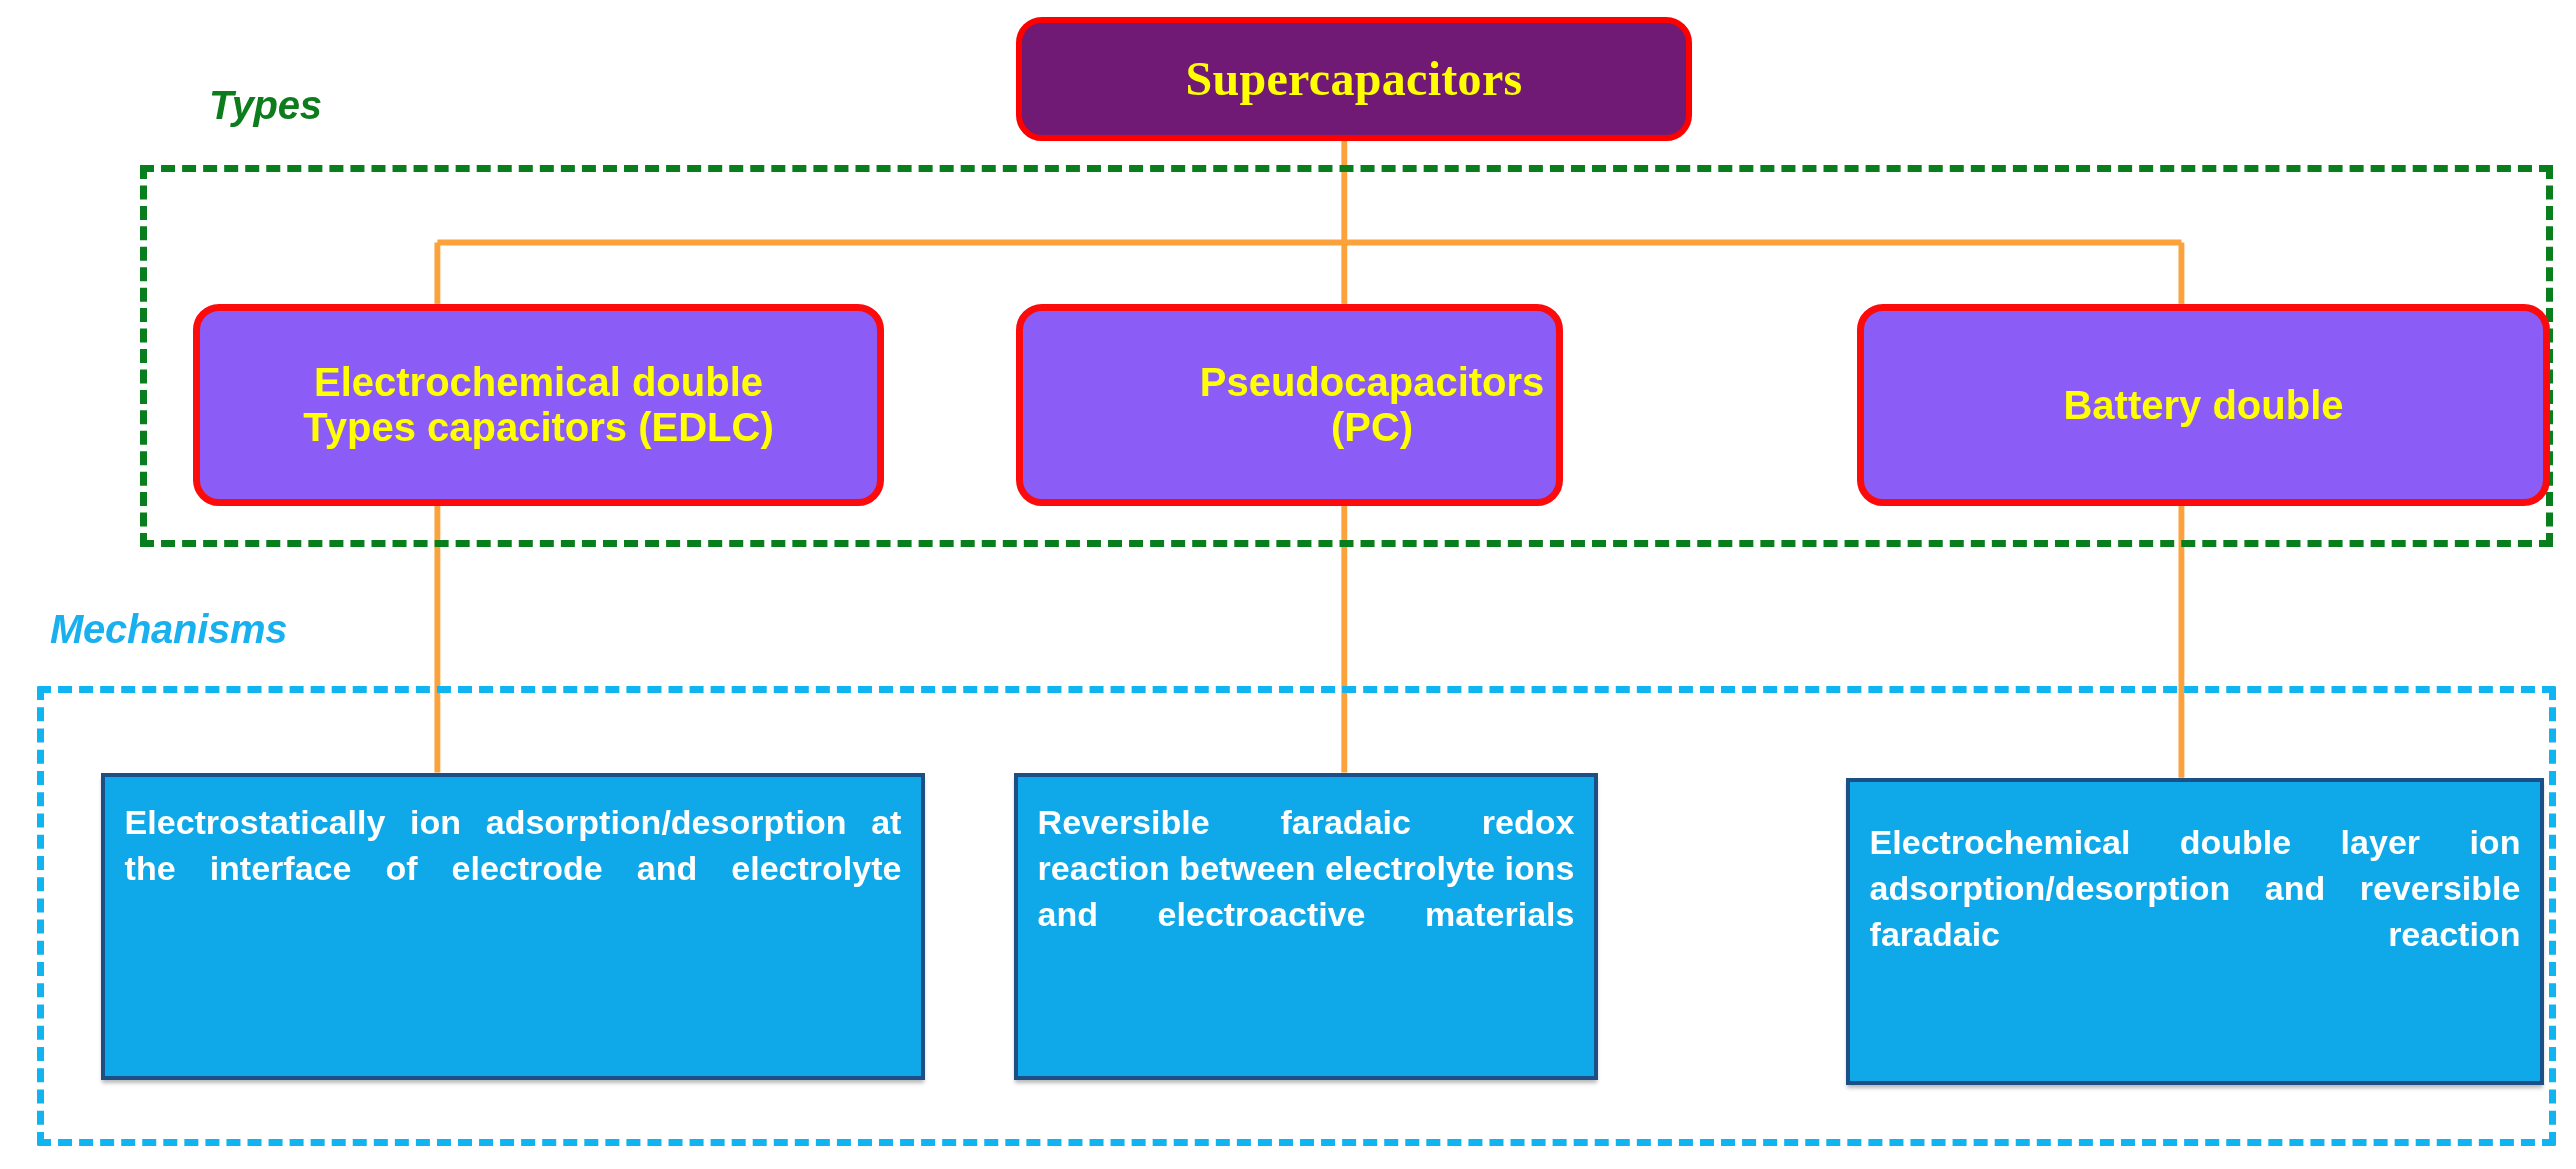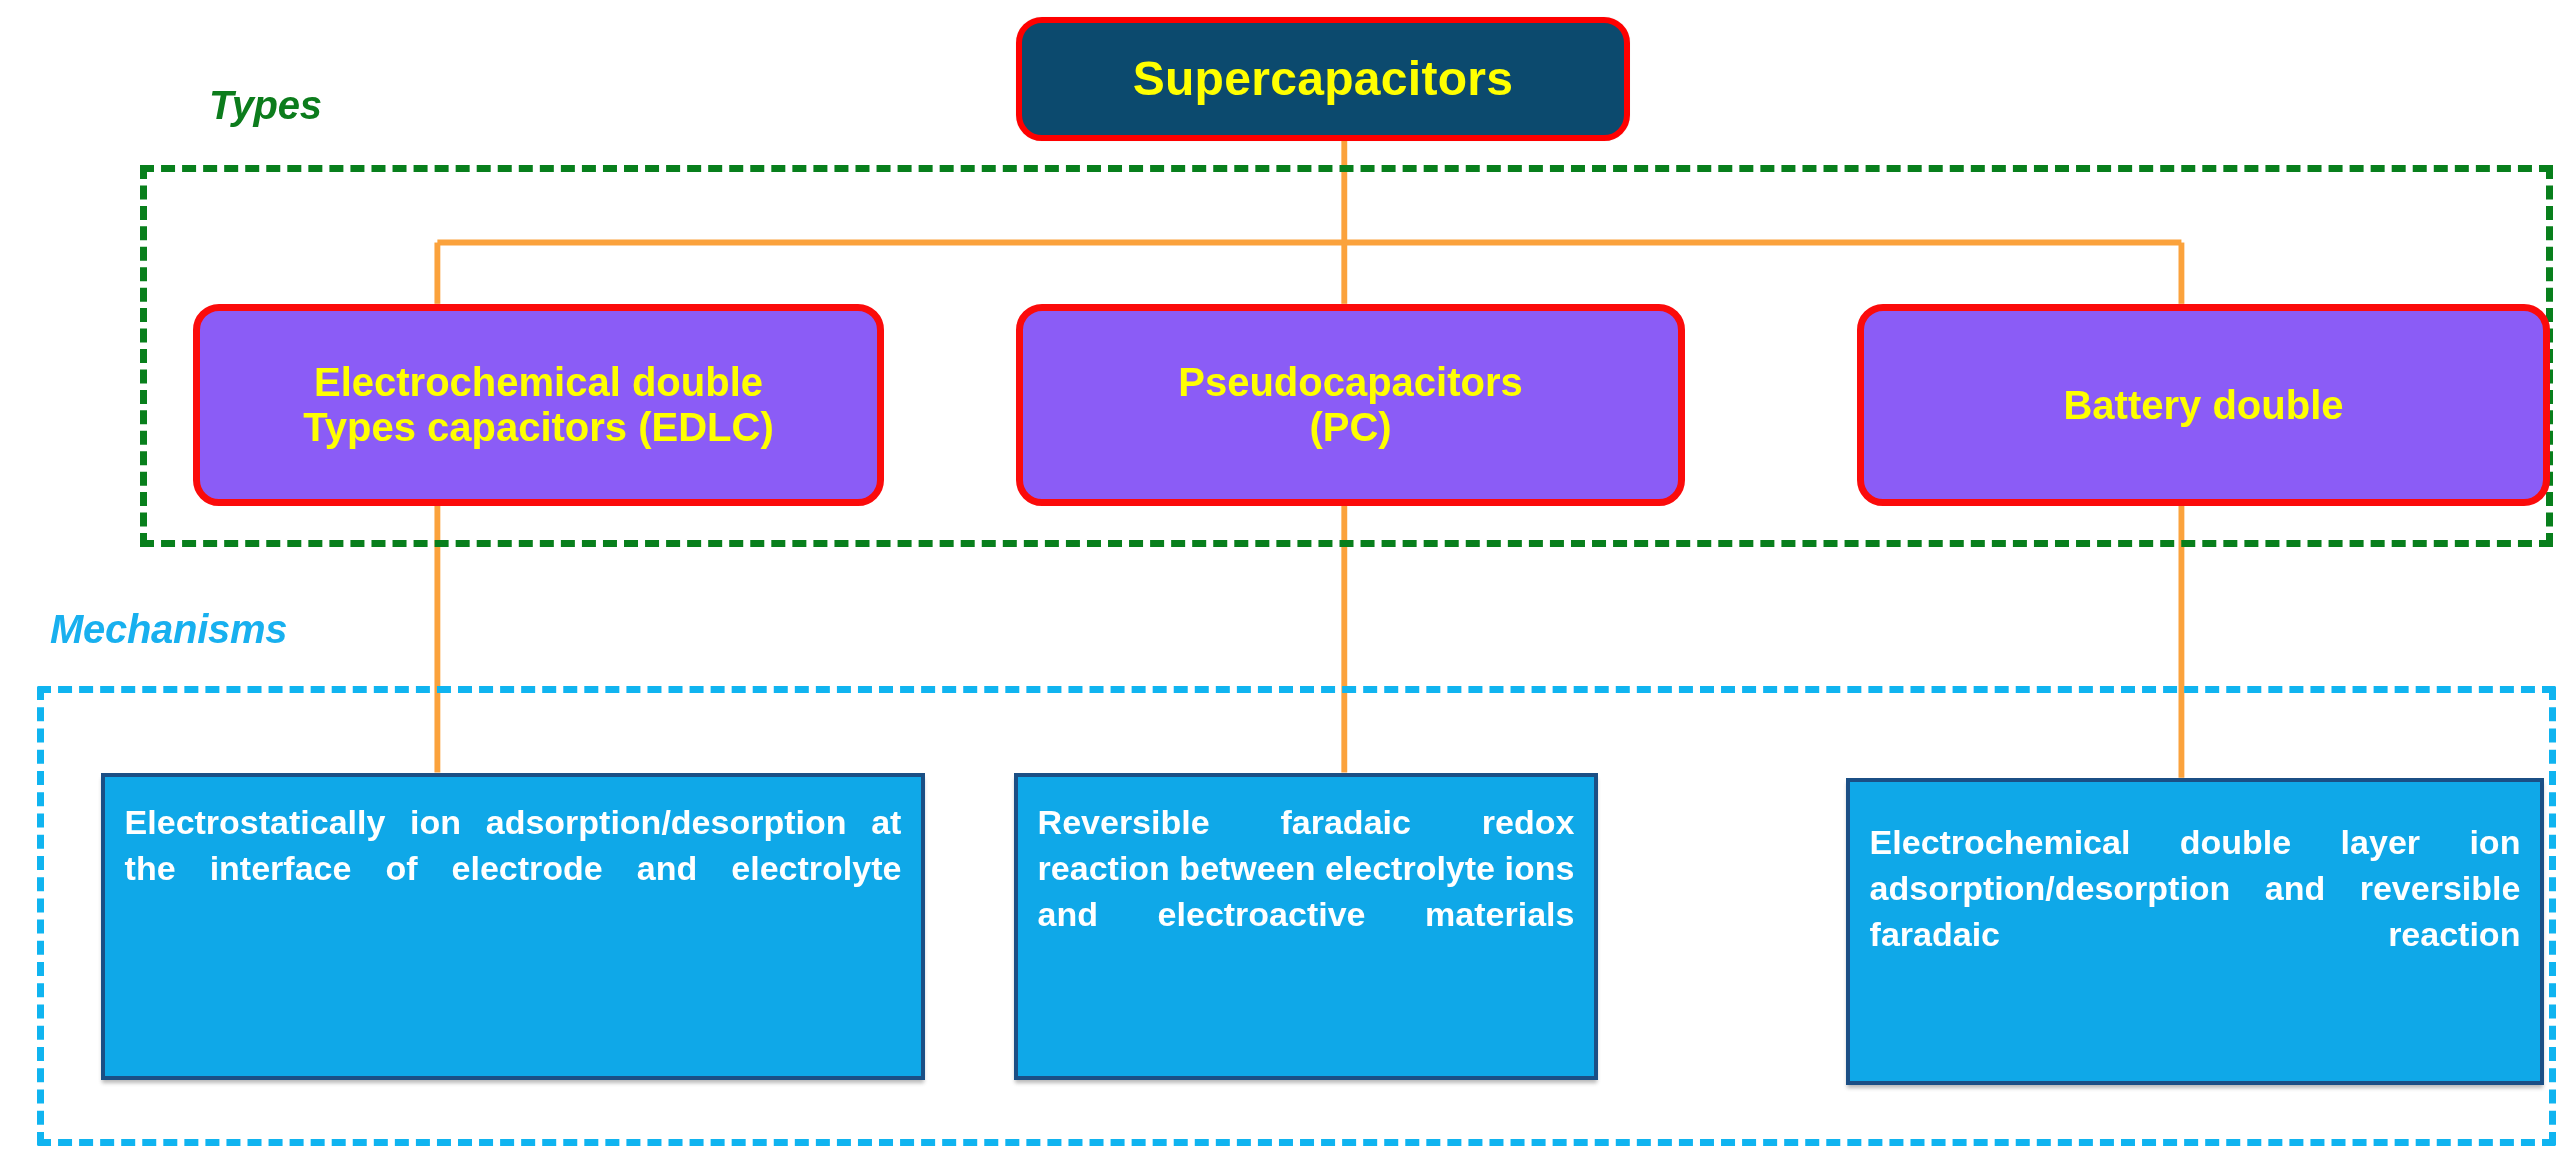--- a/index.html
+++ b/index.html
@@ -40,33 +40,34 @@
 
   
   .node{
     position:absolute;box-sizing:border-box;
     display:flex;align-items:center;justify-content:center;
     text-align:center;font-weight:bold;color:#ffff00;
     border-radius:26px;
     line-height:1.12;
   }
   #root-node{
-    left:1006px;top:17px;width:614px;height:124px;
-    background:#0c4a6e;border:6.5px solid #ff0000;
+    left:1006px;top:17px;width:676px;height:124px;
+    background:#701a75;border:6.5px solid #ff0000;
     font-size:48px;letter-spacing:0.3px;
     box-shadow:0 0 1.3px rgba(0,0,0,.12);
+    font-family:Liberation Serif, serif;
   }
   .type-node{
     top:304px;height:202px;
     background:#8b5cf6;border:7.2px solid #fb0b0b;
     font-size:40px;
     padding:0 11.7px;
   }
   #type-node-0{left:183px;width:691px;}
-  #type-node-1{left:1006px;width:669px;}
+  #type-node-1{left:1006px;width:547px;justify-content:flex-end;}
   #type-node-2{left:1847px;width:693px;}
   .type-node .line2{display:block;}
 
   
   .mech-node{
     position:absolute;box-sizing:border-box;
     background:#0fa8e8;border:4.6px solid #1b4f85;
     color:#ffffff;font-weight:bold;font-size:34px;
     line-height:1.36;
     text-align:justify;

